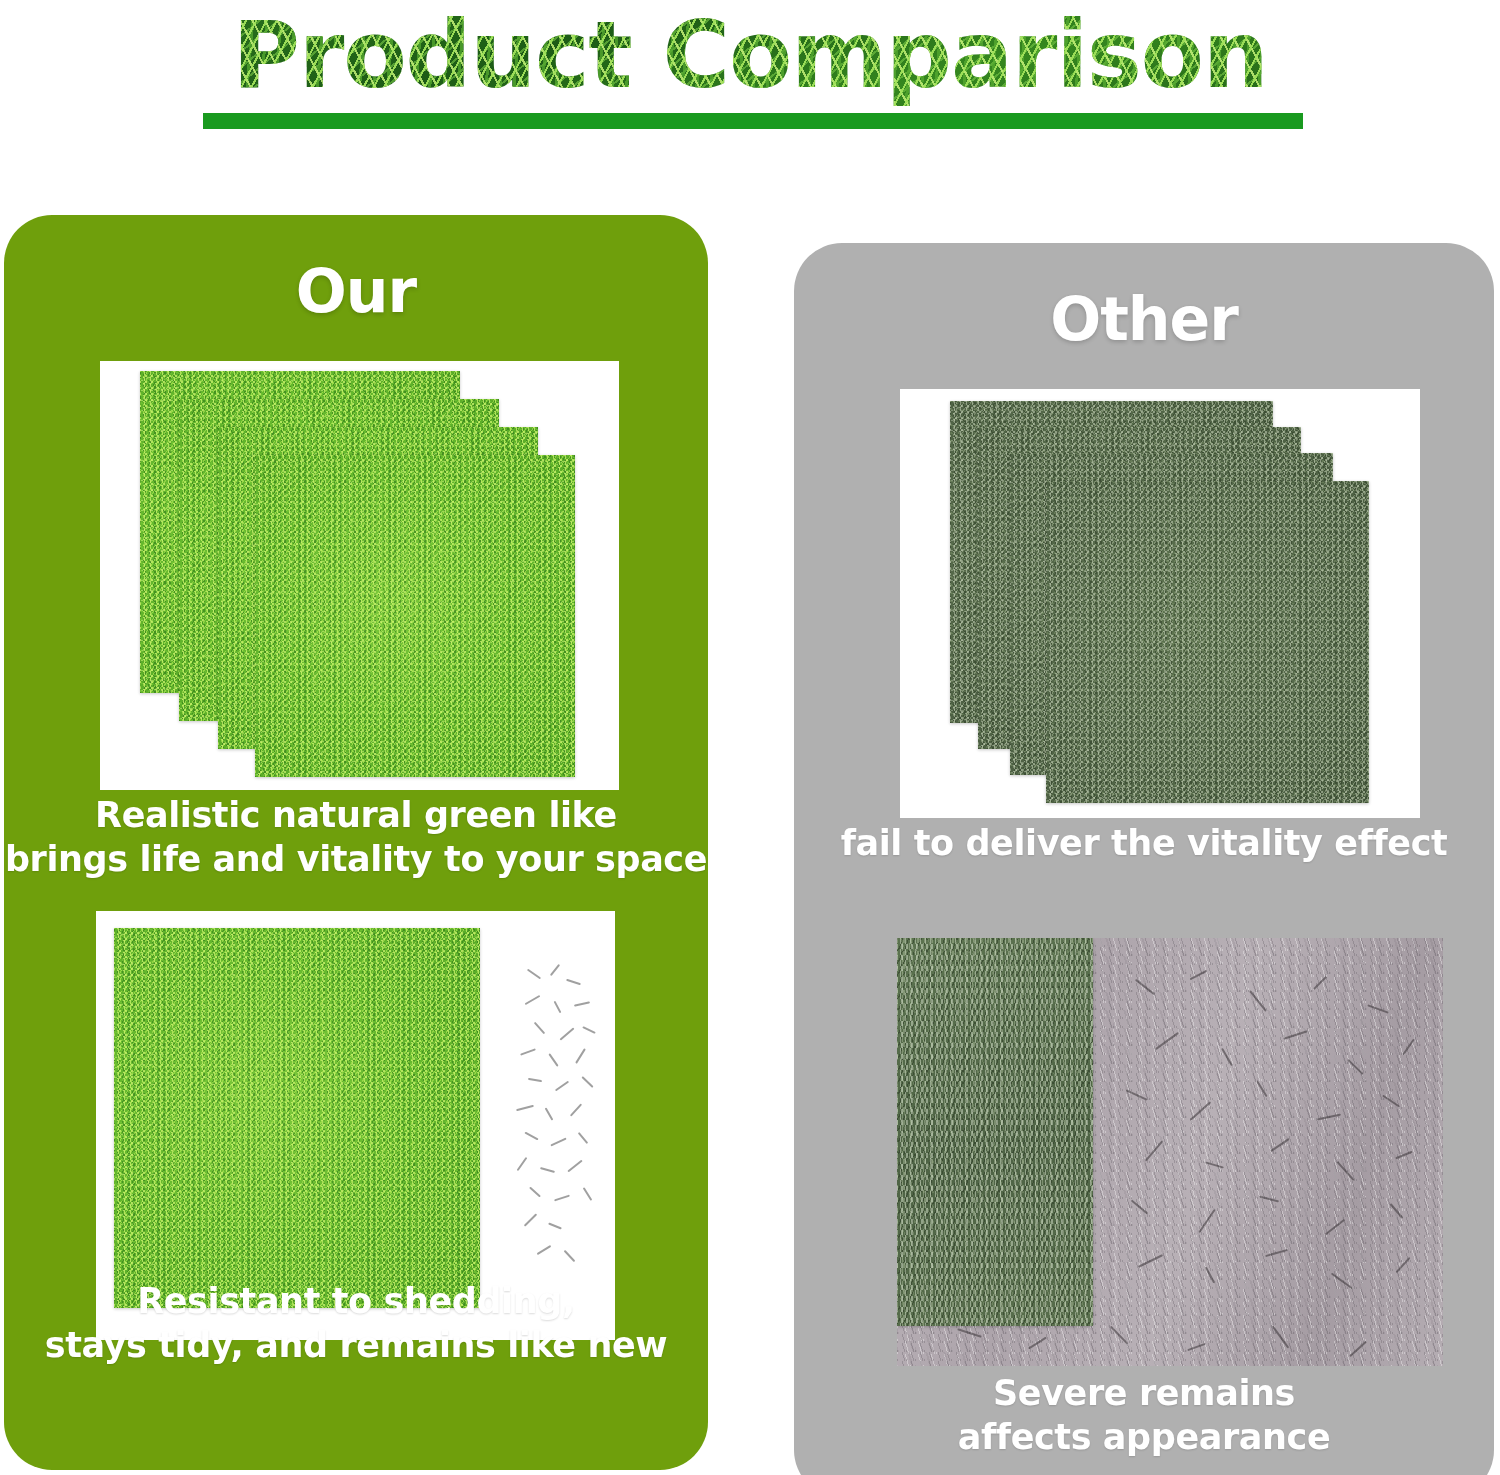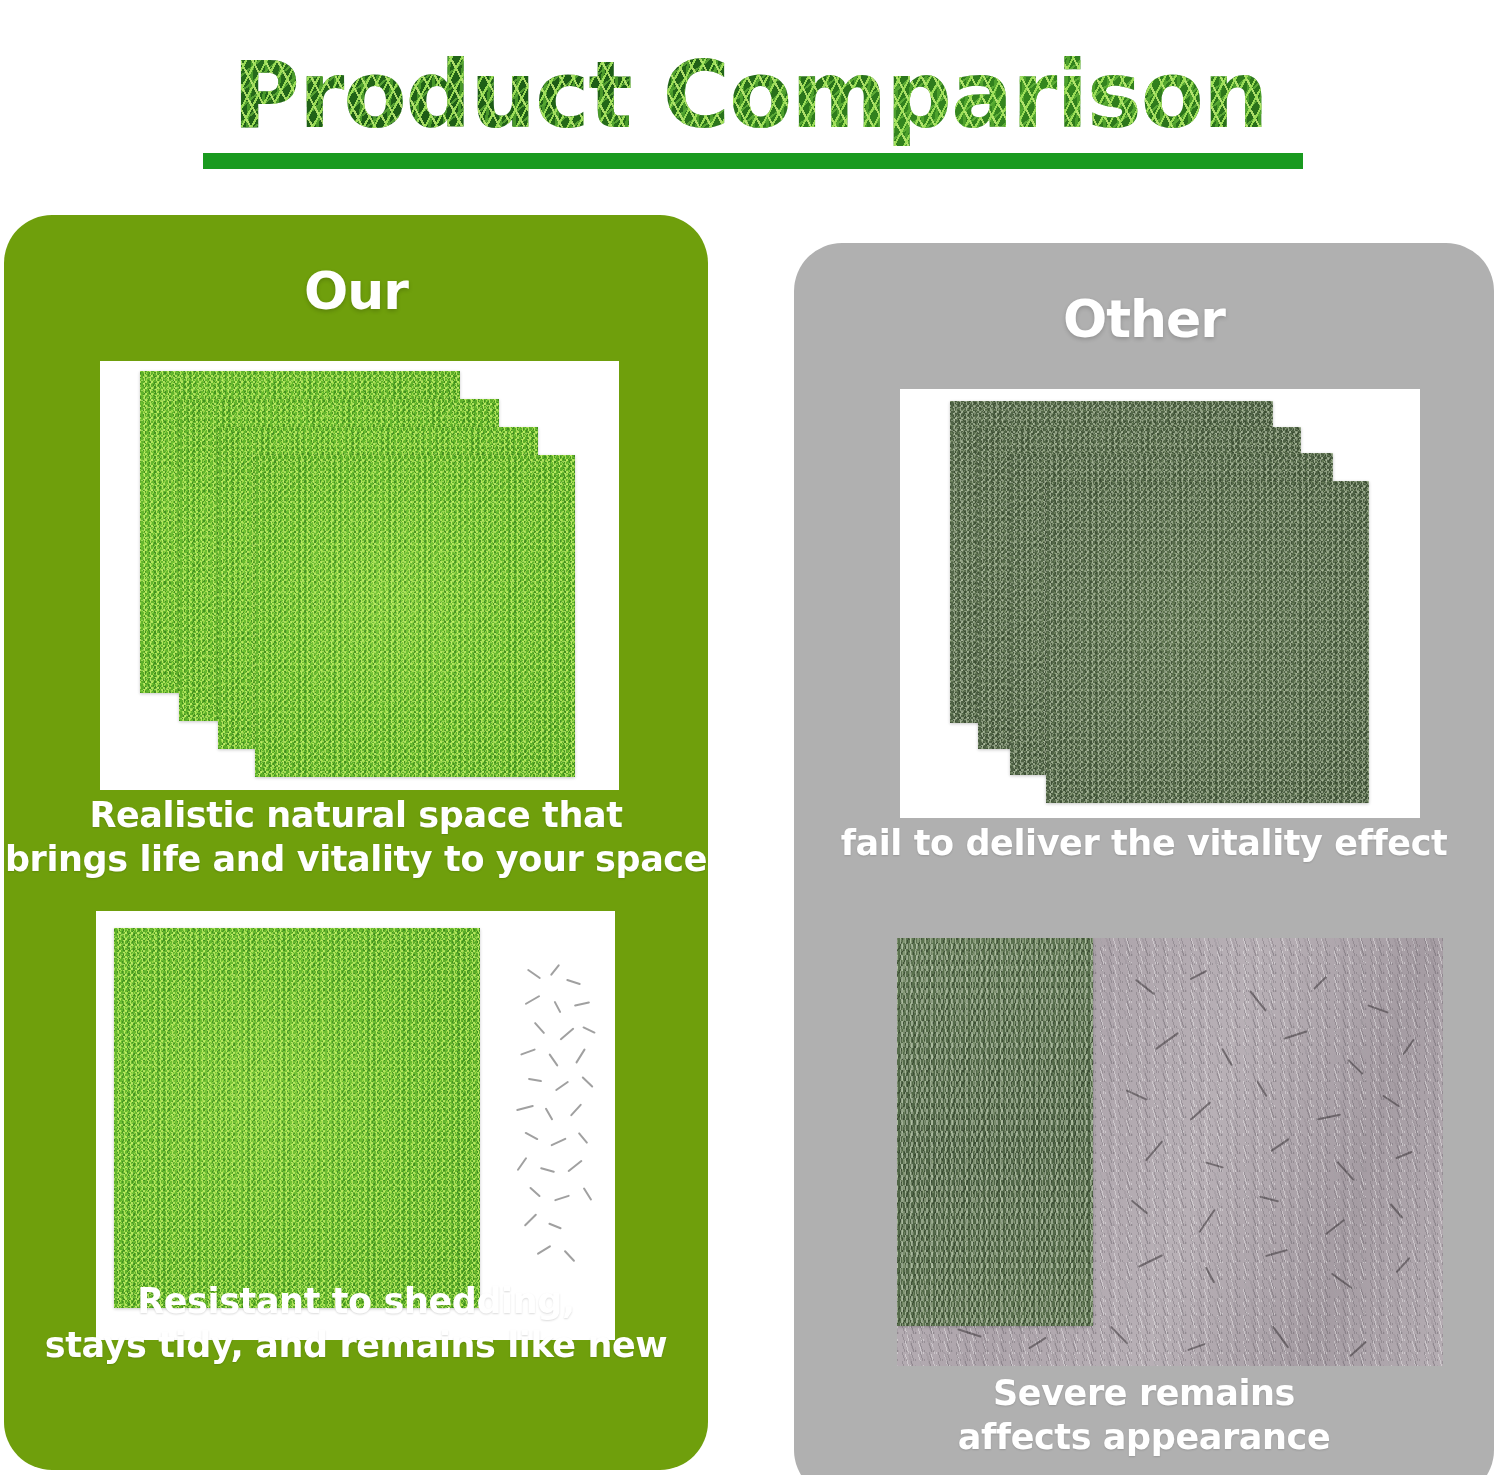--- a/index.html
+++ b/index.html
@@ -15,21 +15,20 @@
     position: relative;
   }
 
   
   #title-block {
     position: absolute;
     left: 0;
     top: 0;
     width: 1500px;
     height: 200px;
-    margin-top: 40px;
   }
   #page-title {
     position: absolute;
     left: 0;
     top: 2px;
     width: 1500px;
     text-align: center;
     font-family: "DejaVu Sans", sans-serif;
     font-size: 92px;
     font-weight: bold;
@@ -82,21 +81,21 @@
     background: #b0b0b0;
     margin-top: 28px;
   }
   .panel-heading {
     position: absolute;
     top: 28px;
     left: 0;
     width: 100%;
     text-align: center;
     font-family: "DejaVu Sans", sans-serif;
-    font-size: 52px;
+    font-size: 60px;
     font-weight: bold;
     color: #ffffff;
     line-height: 96px;
     letter-spacing: -1px;
     text-shadow: 0 2px 4px rgba(0,0,0,0.18);
   }
 
   
   .photo-frame {
     position: absolute;
@@ -226,21 +225,21 @@
   <div class="panel-heading">Our</div>
 
   <div class="photo-frame" style="left:96px; top:146px; width:519px; height:429px;">
     <div class="mat mat-bright" style="left:40px; top:10px; width:320px; height:322px;"></div>
     <div class="mat mat-bright" style="left:79px; top:38px; width:320px; height:322px;"></div>
     <div class="mat mat-bright" style="left:118px; top:66px; width:320px; height:322px;"></div>
     <div class="mat mat-bright" style="left:155px; top:94px; width:320px; height:322px;"></div>
   </div>
 
   <div class="caption" style="top:578px;">
-    <span class="cl">Realistic natural space that</span>
+    <span class="cl">Realistic natural green like</span>
     <span class="cl">brings life and vitality to your space</span>
   </div>
 
   <div class="photo-frame" style="left:92px; top:696px; width:519px; height:429px;">
     <div class="mat mat-bright" style="left:18px; top:17px; width:366px; height:380px;"></div>
     <div class="fiber-light" style="left:430px;top:62px;width:16px;height:2px;transform:rotate(35deg);"></div>
     <div class="fiber-light" style="left:452px;top:58px;width:14px;height:2px;transform:rotate(-52deg);"></div>
     <div class="fiber-light" style="left:470px;top:70px;width:15px;height:2px;transform:rotate(18deg);"></div>
     <div class="fiber-light" style="left:428px;top:88px;width:17px;height:2px;transform:rotate(-30deg);"></div>
     <div class="fiber-light" style="left:455px;top:95px;width:13px;height:2px;transform:rotate(62deg);"></div>

